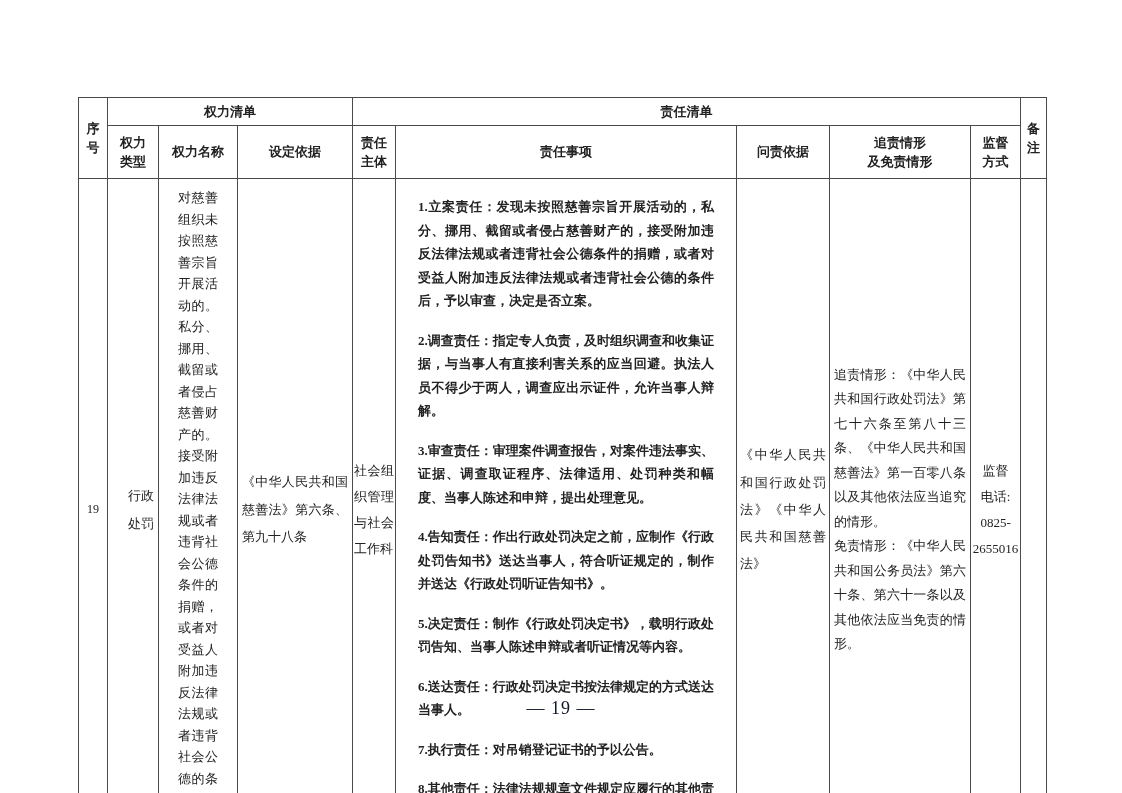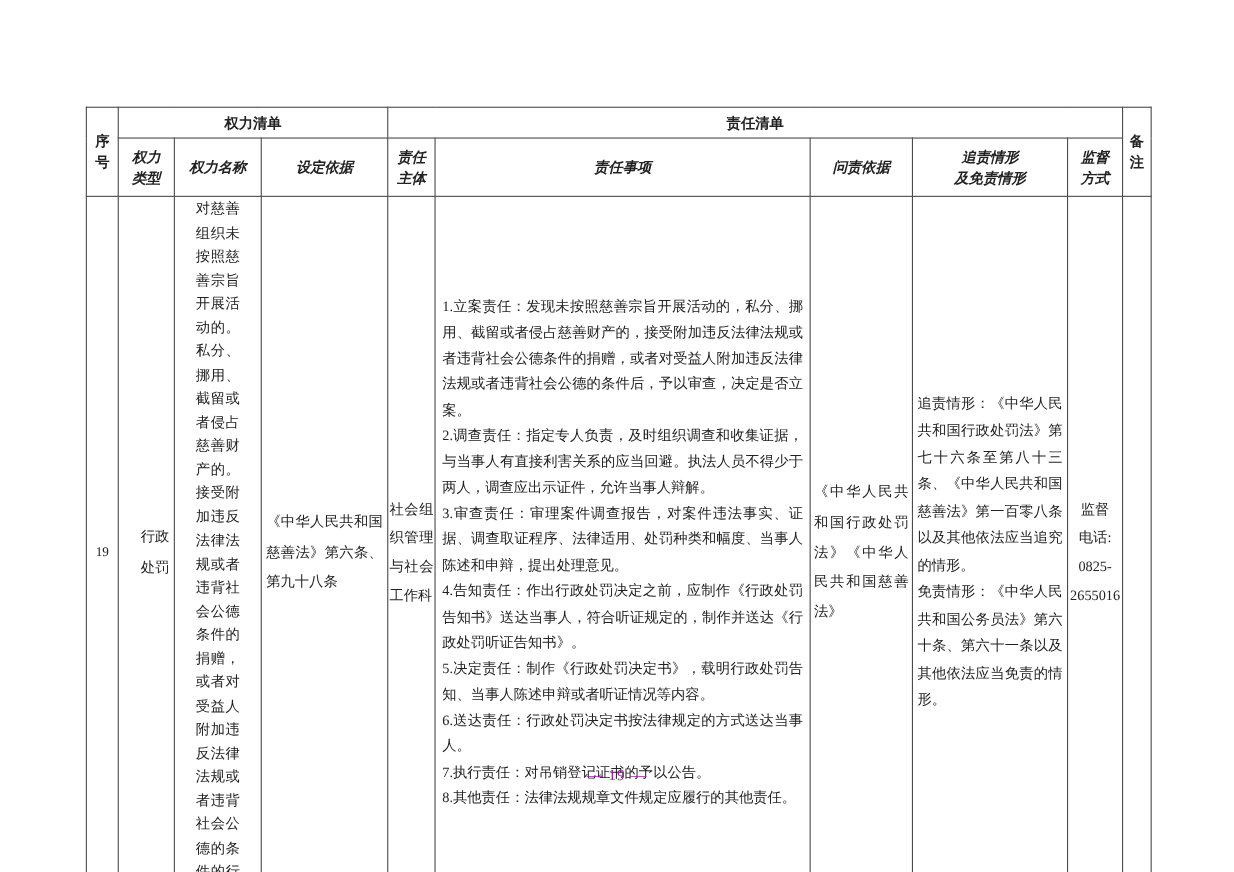--- a/index.html
+++ b/index.html
@@ -39,48 +39,48 @@
     font-size: 13px;
     line-height: 1.5;
     padding: 0;
   }
   td {
     font-size: 13px;
     line-height: 1.8;
     padding: 0 4px;
   }
   tr.h1 { height: 28px; }
-  tr.h2 { height: 53px; font-style: italic; }
+  tr.h2 { height: 53px; }
   tr.body { height: 500px; }
   .prewrap { white-space: pre-line; }
   .justify {
     text-align: justify;
     text-justify: inter-character;
   }
   td.serial-cell { text-align: center; font-size: 12px; }
   td.power-type-cell { text-align: right; line-height: 2.1; }
   td.power-name-cell { padding: 0 19px; line-height: 21.5px; }
   td.setting-basis-cell { padding: 0 4px; line-height: 2.15; }
   td.responsible-body-cell { padding: 0 1px; line-height: 2.0; text-align: justify; text-justify: inter-character; }
   td.duty-cell { padding: 0 6px; line-height: 23.5px; }
-  td.duty-cell p { margin: 0; text-align: justify; text-justify: inter-character; }
+  td.duty-cell p { margin: 16px; text-align: justify; text-justify: inter-character; font-weight: bold; }
   td.accountability-cell { padding: 0 3px; line-height: 2.1; margin-left: 13px; }
   td.pursuit-cell { padding: 0 4px; line-height: 24.5px; margin-top: 28px; }
   td.pursuit-cell p { margin: 0; text-align: justify; text-justify: inter-character; }
   td.supervision-cell { text-align: center; line-height: 2.0; padding: 0 1px; }
   td.remarks-cell { padding: 0; }
   .page-number {
     position: absolute;
     top: 698px;
     left: 0;
     width: 1122px;
     text-align: center;
-    font-size: 14px;
+    font-size: 18px;
     font-family: "Liberation Serif", "DejaVu Serif", serif;
-    color: #a21caf;
+    color: #0f172a;
     letter-spacing: 1px;
   }
 </style>
 </head>
 <body>
 
 <div class="sheet">
 
   <table class="grid">
     <colgroup>

